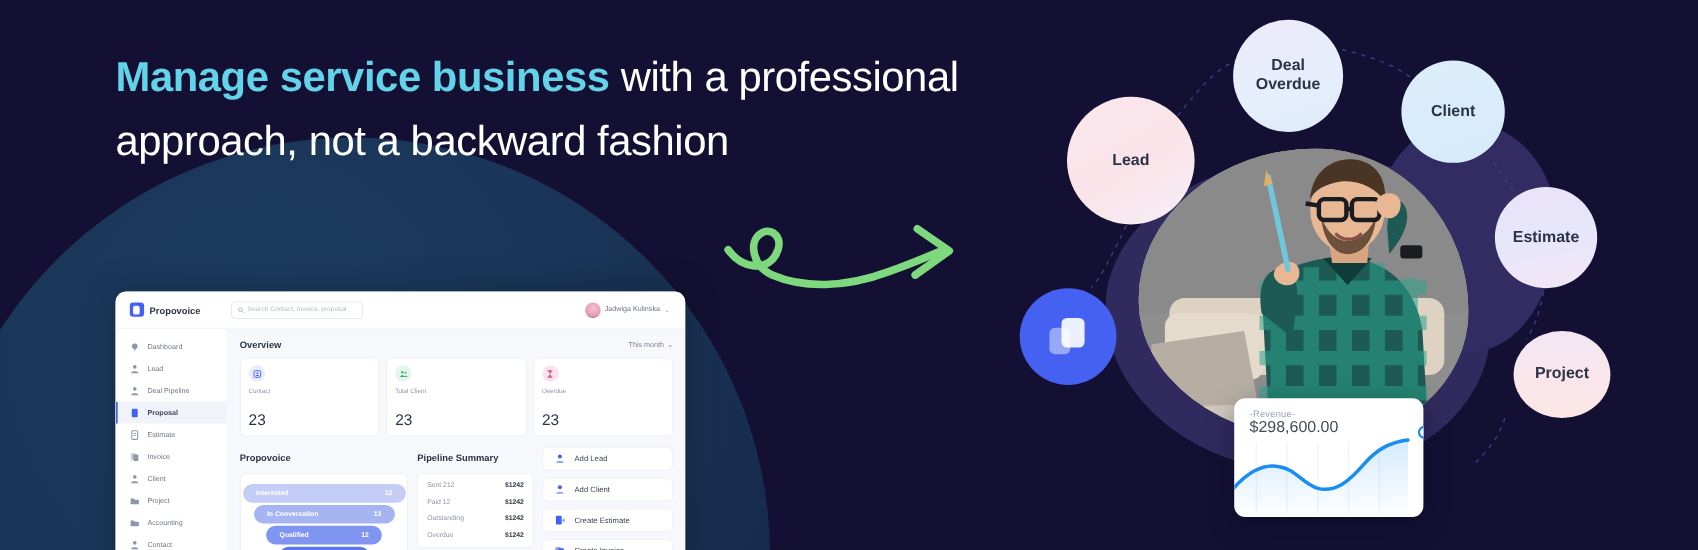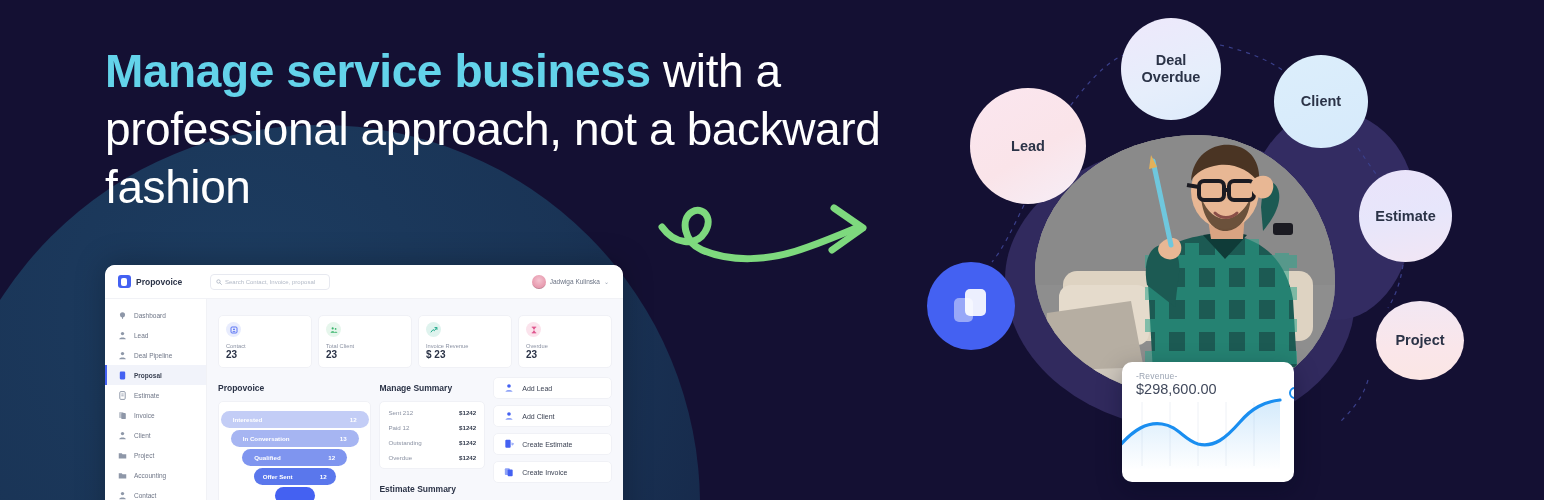--- a/index.html
+++ b/index.html
@@ -36,21 +36,21 @@
     left: 1245px; top: 110px;
     width: 170px; height: 210px;
     background: #332c62;
     border-radius: 50% 50% 46% 54% / 55% 45% 55% 45%;
   }
   
   .headline {
     position: absolute;
     left: 105px; top: 42px;
     width: 800px;
-    font-size: 46px;
+    font-size: 38px;
     line-height: 58px;
     font-weight: 700;
     color: #ffffff;
     letter-spacing: -0.4px;
   }
   .headline .hl { color: #63d3ea; font-weight: 800; }
   .headline .rest { font-weight: 400; }
   
   .arrow-wrap {
     position: absolute;
@@ -106,21 +106,21 @@
     left: 1035px; top: 135px;
     width: 300px; height: 265px;
     border-radius: 54% 46% 44% 56% / 52% 56% 44% 48%;
     overflow: hidden;
     background: #8d8d8d;
   }
   
   .revenue-card {
     position: absolute;
     left: 1122px; top: 362px;
-    width: 172px; height: 120px;
+    width: 172px; height: 108px;
     background: #ffffff;
     border-radius: 10px;
     box-shadow: 0 8px 24px rgba(4,8,30,.35);
     overflow: hidden;
   }
   .rev-label { position: absolute; left: 14px; top: 9px; font-size: 8.5px;
                color: #9aa3b2; letter-spacing: .2px; }
   .rev-value { position: absolute; left: 14px; top: 19px; font-size: 14.5px;
                color: #41495c; font-weight: 400; }
   .rev-chart { position: absolute; left: 0; top: 32px; width: 172px; height: 76px; }
@@ -196,21 +196,21 @@
   .stat {
     flex: 1; background: #fff; border-radius: 5px; padding: 6px 7px 7px 7px;
     border: 1px solid #f0f1f6;
   }
   .stat .badge {
     width: 15px; height: 15px; border-radius: 50%;
     display: flex; align-items: center; justify-content: center;
     font-size: 7px; margin-bottom: 6px;
   }
   .stat .lbl { font-size: 5.7px; color: #8b92a3; }
-  .stat .val { font-size: 10px; font-weight: 700; color: #2b3347; margin-top: 0; }
+  .stat .val { font-size: 14px; font-weight: 400; color: #2b3347; margin-top: 14px; }
 
   .mid { display: flex; gap: 8px; margin-top: 9px; }
   .col-funnel { width: 155px; }
   .col-summary { width: 107px; }
   .card-white {
     background: #fff; border-radius: 5px; border: 1px solid #f0f1f6;
     margin-top: 6px;
   }
   .funnel { padding: 9px 0 2px 0; display: flex; flex-direction: column;
             align-items: center; gap: 2px; }
@@ -463,20 +463,27 @@
           <svg class="ic" viewBox="0 0 12 12">
             <circle cx="6" cy="3.4" r="2.2" fill="currentColor"></circle>
               <path d="M1.6 11 C1.6 7.8 10.4 7.8 10.4 11 Z" fill="currentColor"></path>
           </svg>
           <span class="lb">Contact</span>
         </div>
       </div>
 
       <div class="content">
 
+        <div class="row-head">
+          <span class="sec-title">Overview</span>
+          <span class="month-sel">
+            <span>This month</span>
+            <span>⌄</span>
+          </span>
+        </div>
 
         <div class="stats">
           <div class="stat">
             <span class="badge" style="background:#e8ecfd;color:#4461f2">
               <svg width="8" height="8" viewBox="0 0 12 12">
                   <rect x="1.5" y="1.5" width="9" height="9" rx="1.6" fill="none" stroke="currentColor" stroke-width="1.3"></rect>
                   <circle cx="6" cy="5" r="1.3" fill="currentColor"></circle>
                   <path d="M3.6 8.8 C3.6 7 8.4 7 8.4 8.8 Z" fill="currentColor"></path>
                 </svg>
             </span>
@@ -489,30 +496,20 @@
                   <circle cx="4" cy="3.6" r="1.6" fill="currentColor"></circle>
                   <circle cx="8.4" cy="4.4" r="1.3" fill="currentColor"></circle>
                   <path d="M1 10 C1 7 7 7 7 10 Z" fill="currentColor"></path>
                   <path d="M6.6 10 C6.6 8 11 8 11 10 Z" fill="currentColor"></path>
                 </svg>
             </span>
             <div class="lbl">Total Client</div>
             <div class="val">23</div>
           </div>
           <div class="stat">
-            <span class="badge" style="background:#dff3ee;color:#1fa98a">
-              <svg width="8" height="8" viewBox="0 0 12 12">
-                  <path d="M1.6 9 L4.6 5.4 L6.6 7 L10 2.6" fill="none" stroke="currentColor" stroke-width="1.5" stroke-linecap="round"></path>
-                  <path d="M7.4 2.4 H10.4 V5.2" fill="none" stroke="currentColor" stroke-width="1.5" stroke-linecap="round"></path>
-                </svg>
-            </span>
-            <div class="lbl">Invoice Revenue</div>
-            <div class="val">$ 23</div>
-          </div>
-          <div class="stat">
             <span class="badge" style="background:#fbe3ec;color:#e0578f">
               <svg width="8" height="8" viewBox="0 0 12 12">
                   <path d="M3 1.6 H9 L6 6 L9 10.4 H3 L6 6 Z" fill="currentColor"></path>
                   <line x1="2.6" y1="1.6" x2="9.4" y2="1.6" stroke="currentColor" stroke-width="1.3"></line>
                   <line x1="2.6" y1="10.4" x2="9.4" y2="10.4" stroke="currentColor" stroke-width="1.3"></line>
                 </svg>
             </span>
             <div class="lbl">Overdue</div>
             <div class="val">23</div>
           </div>
@@ -537,21 +534,21 @@
               </div>
               <div class="fbar" style="width:82px;background:#5a77ec;padding:0 9px">
                 <span>Offer Sent</span>
                 <span>12</span>
               </div>
               <div class="fbar" style="width:40px;background:#4461f2"></div>
             </div>
           </div>
 
           <div class="col-summary">
-            <span class="sec-title">Manage Summary</span>
+            <span class="sec-title">Pipeline Summary</span>
             <div class="card-white" style="padding:3px 0">
               <div class="sumrow">
                 <span class="k">Sent 212</span>
                 <span class="v">$1242</span>
               </div>
               <div class="sumrow">
                 <span class="k">Paid 12</span>
                 <span class="v">$1242</span>
               </div>
               <div class="sumrow">

